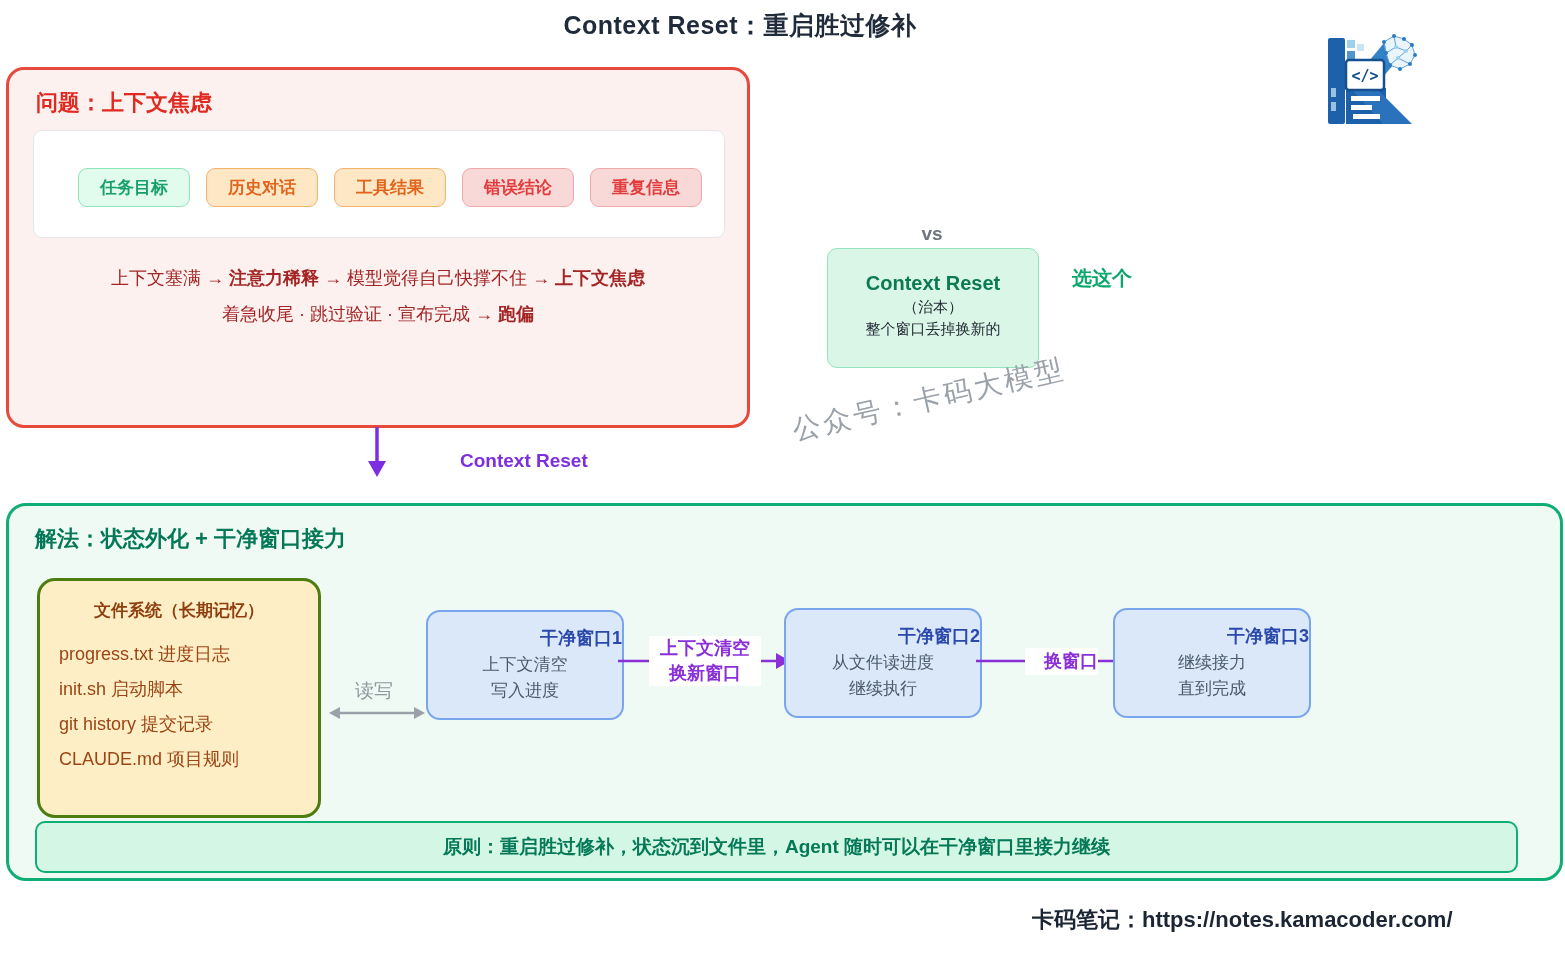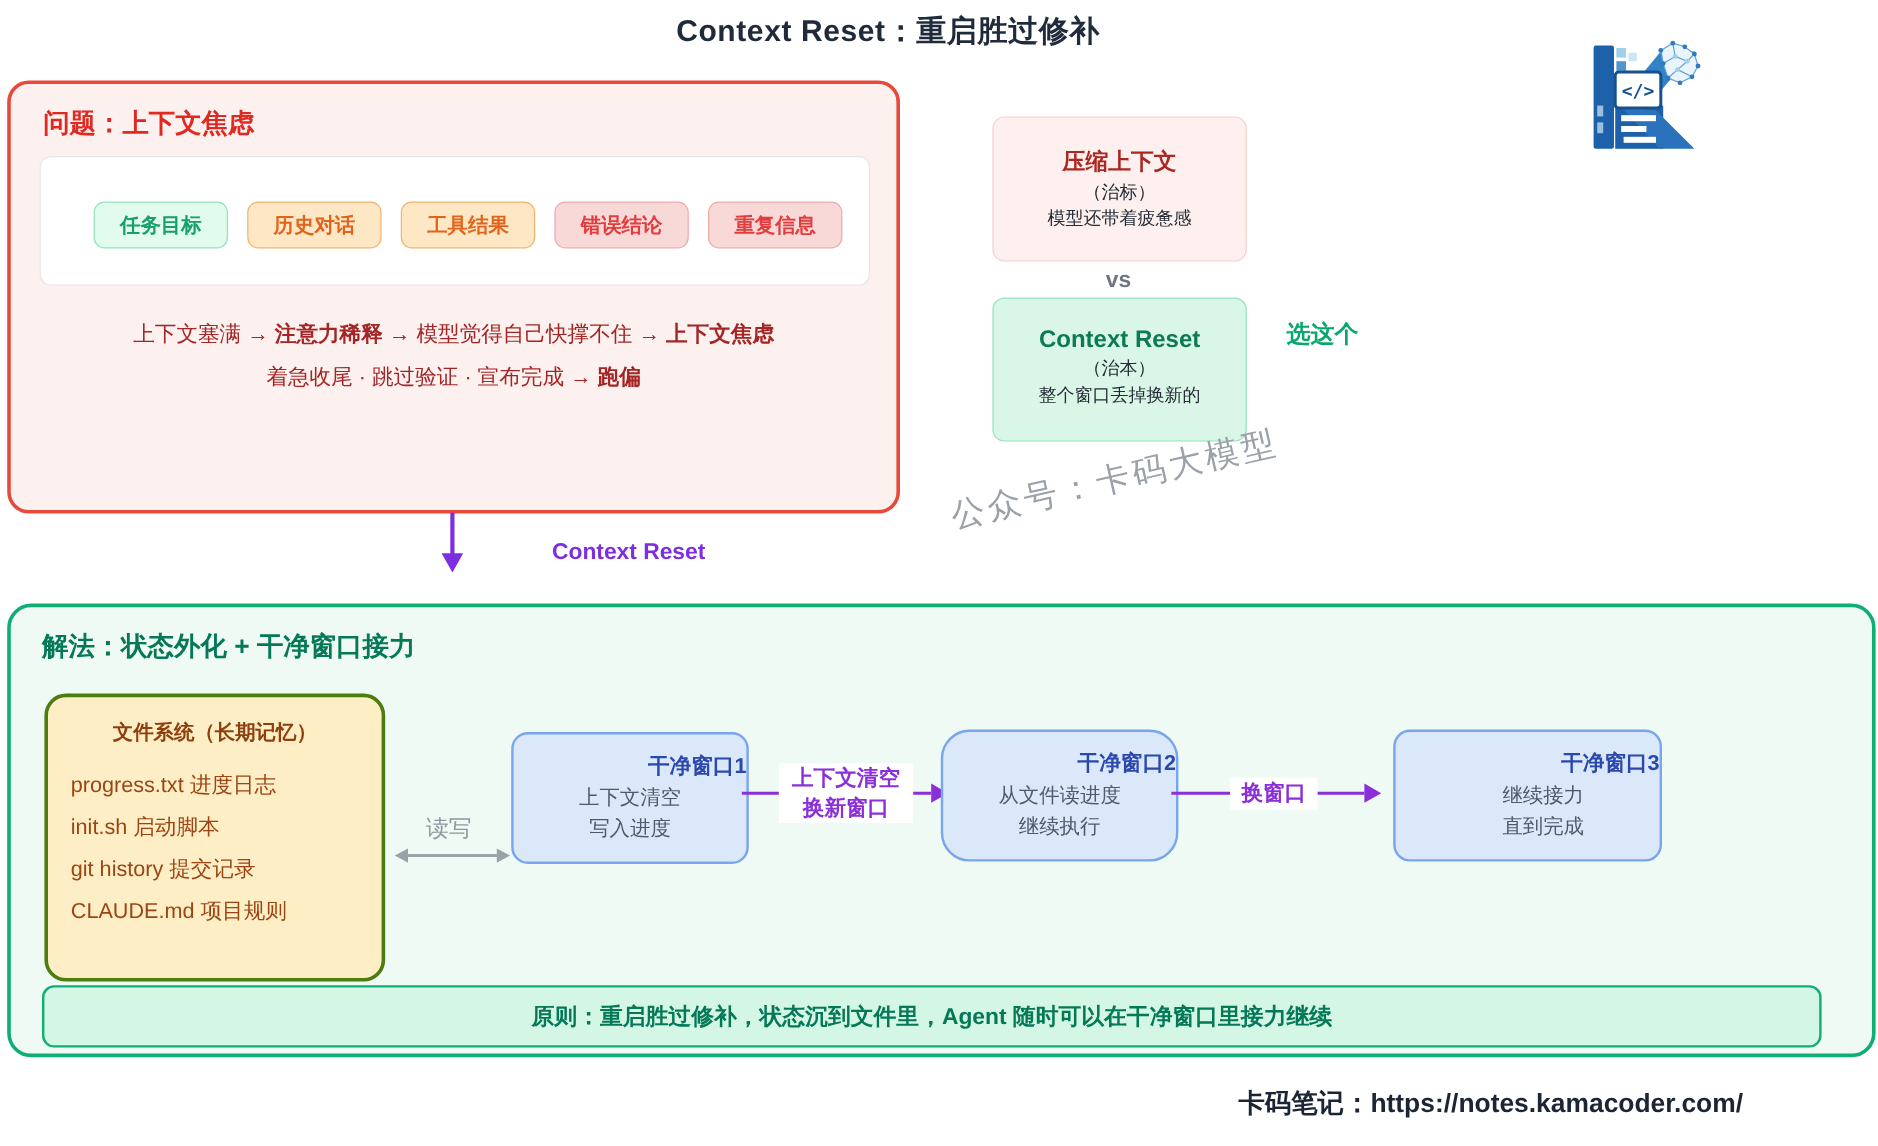--- a/index.html
+++ b/index.html
@@ -55,30 +55,30 @@
              background:#fdeec6;border:3px solid #4d7c0f;border-radius:18px;}
   .files-title{position:absolute;top:18px;left:0;width:100%;text-align:center;
                font-size:17px;font-weight:800;color:#8f3f0e;}
   .files-list{position:absolute;left:19px;top:56px;font-size:18px;color:#9c4514;line-height:35px;}
 
   .rw-label{position:absolute;left:346px;top:172px;font-size:19px;color:#8f969e;}
   .rw-arrow{position:absolute;left:318px;top:198px;}
 
   .win{position:absolute;width:194px;height:106px;background:#dbe8f9;
        border:2.5px solid #78a5ee;border-radius:14px;text-align:center;top:102px;}
-  .win1{left:417px;top:104px;} .win2{left:775px;border-radius:24px;} .win3{left:1152px;padding-left:26px;}
+  .win1{left:417px;top:104px;} .win2{left:775px;} .win3{left:1104px;}
   .win-title{margin-top:14px;font-size:18px;font-weight:800;color:#2b49ac;text-align:right;}
   .win-line{font-size:17px;color:#4c5a6e;margin-top:3px;}
 
   .flow-arrow{position:absolute;top:143px;}
   .fa1{left:609px;} .fa2{left:967px;}
   .arrow-label{position:absolute;text-align:center;font-size:18px;font-weight:800;
                color:#8b2fd9;background:#ffffff;line-height:25px;}
   .al1{left:640px;top:130px;width:112px;}
-  .al2{left:1016px;top:142px;width:73px;line-height:27px;}
+  .al2{left:1016px;top:142px;width:73px;line-height:27px;text-align:right;}
 
   .principle-bar{position:absolute;left:26px;top:315px;width:1479px;height:48px;
                  background:#d3f7e4;border:2px solid #0fae74;border-radius:10px;
                  display:flex;align-items:center;justify-content:center;
                  font-size:19px;font-weight:800;color:#047857;}
 
   .footer{position:absolute;left:1000px;top:905px;font-size:22px;font-weight:700;color:#1b2534;margin-left:32px;}
 </style>
 </head>
 <body>
@@ -140,25 +140,20 @@
         <div class="chip orange">工具结果</div>
         <div class="chip red">错误结论</div>
         <div class="chip red">重复信息</div>
       </div>
     </div>
 
     <div class="flow flow1"><span>上下文塞满 → </span><b>注意力稀释</b><span> → 模型觉得自己快撑不住 → </span><b>上下文焦虑</b></div>
     <div class="flow flow2"><span>着急收尾 · 跳过验证 · 宣布完成 → </span><b>跑偏</b></div>
   </div>
 
-  <div class="cmp-box patch-box">
-    <div class="patch-title">压缩上下文</div>
-    <div class="cmp-tag">（治标）</div>
-    <div class="cmp-desc">模型还带着疲惫感</div>
-  </div>
   <div class="vs">vs</div>
   <div class="cmp-box reset-box">
     <div class="reset-title">Context Reset</div>
     <div class="cmp-tag">（治本）</div>
     <div class="cmp-desc">整个窗口丢掉换新的</div>
   </div>
   <div class="choose">选这个</div>
 
   <svg class="down-arrow" width="30" height="52">
     <line x1="15" y1="0" x2="15" y2="36" stroke="#7d2ee0" stroke-width="3.5"></line>

